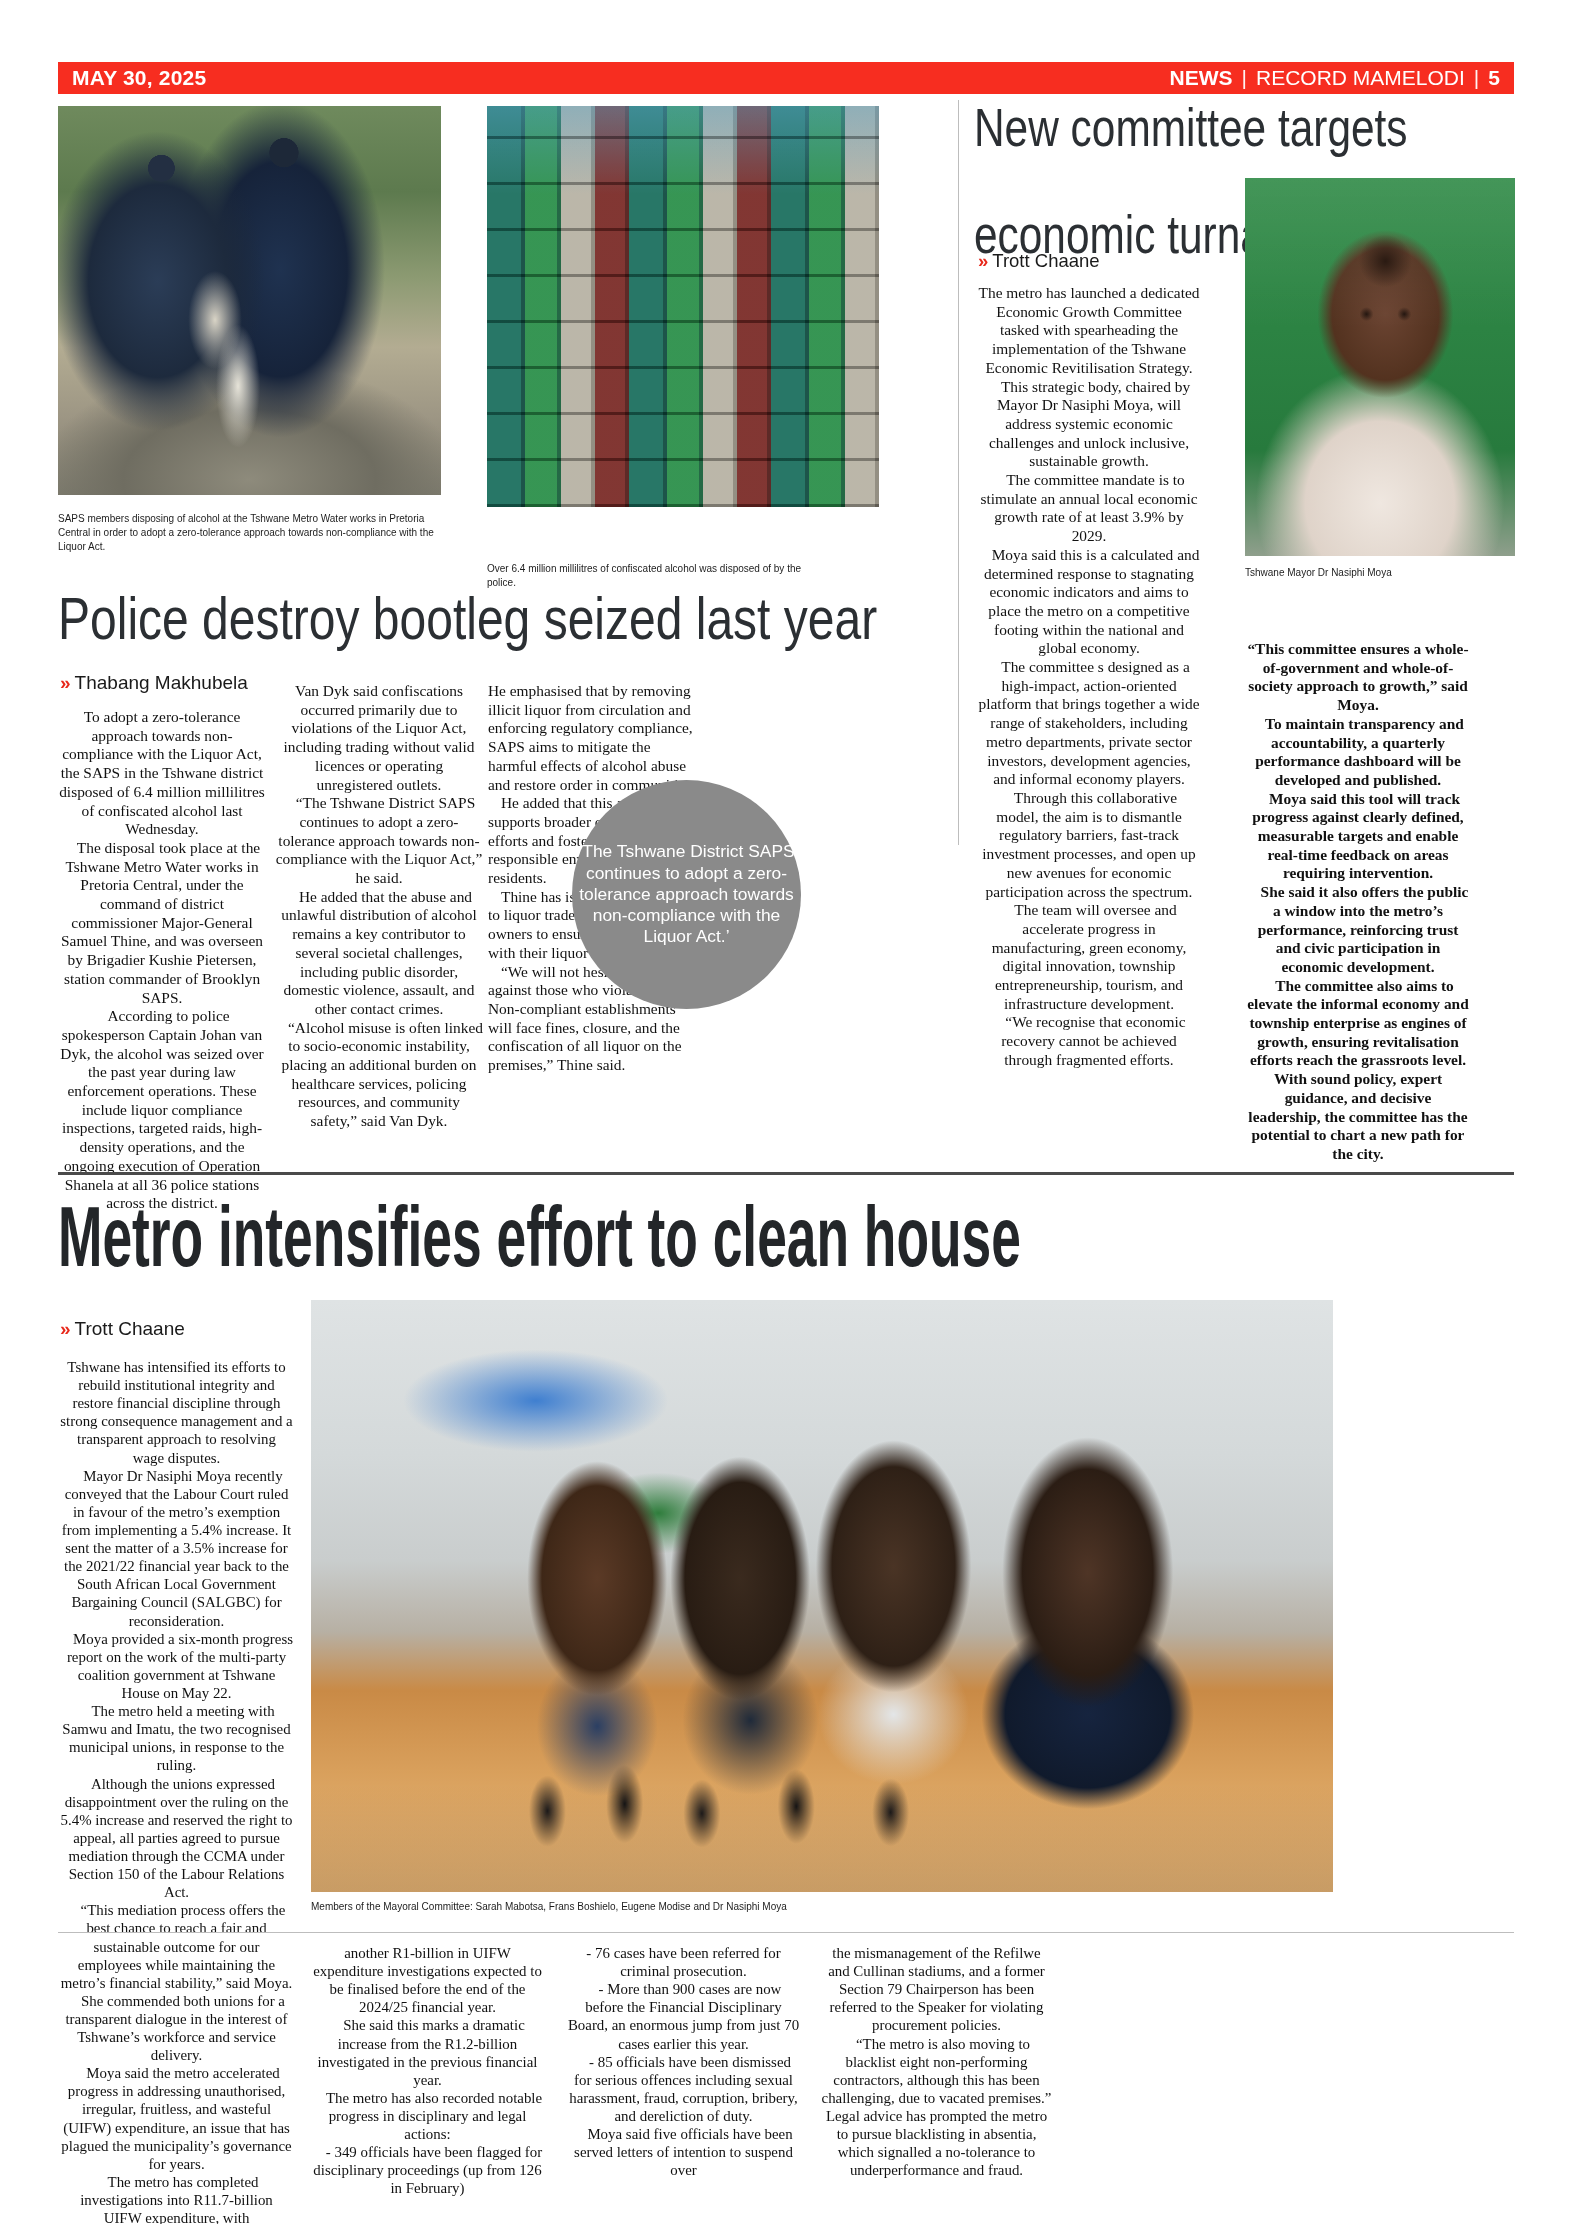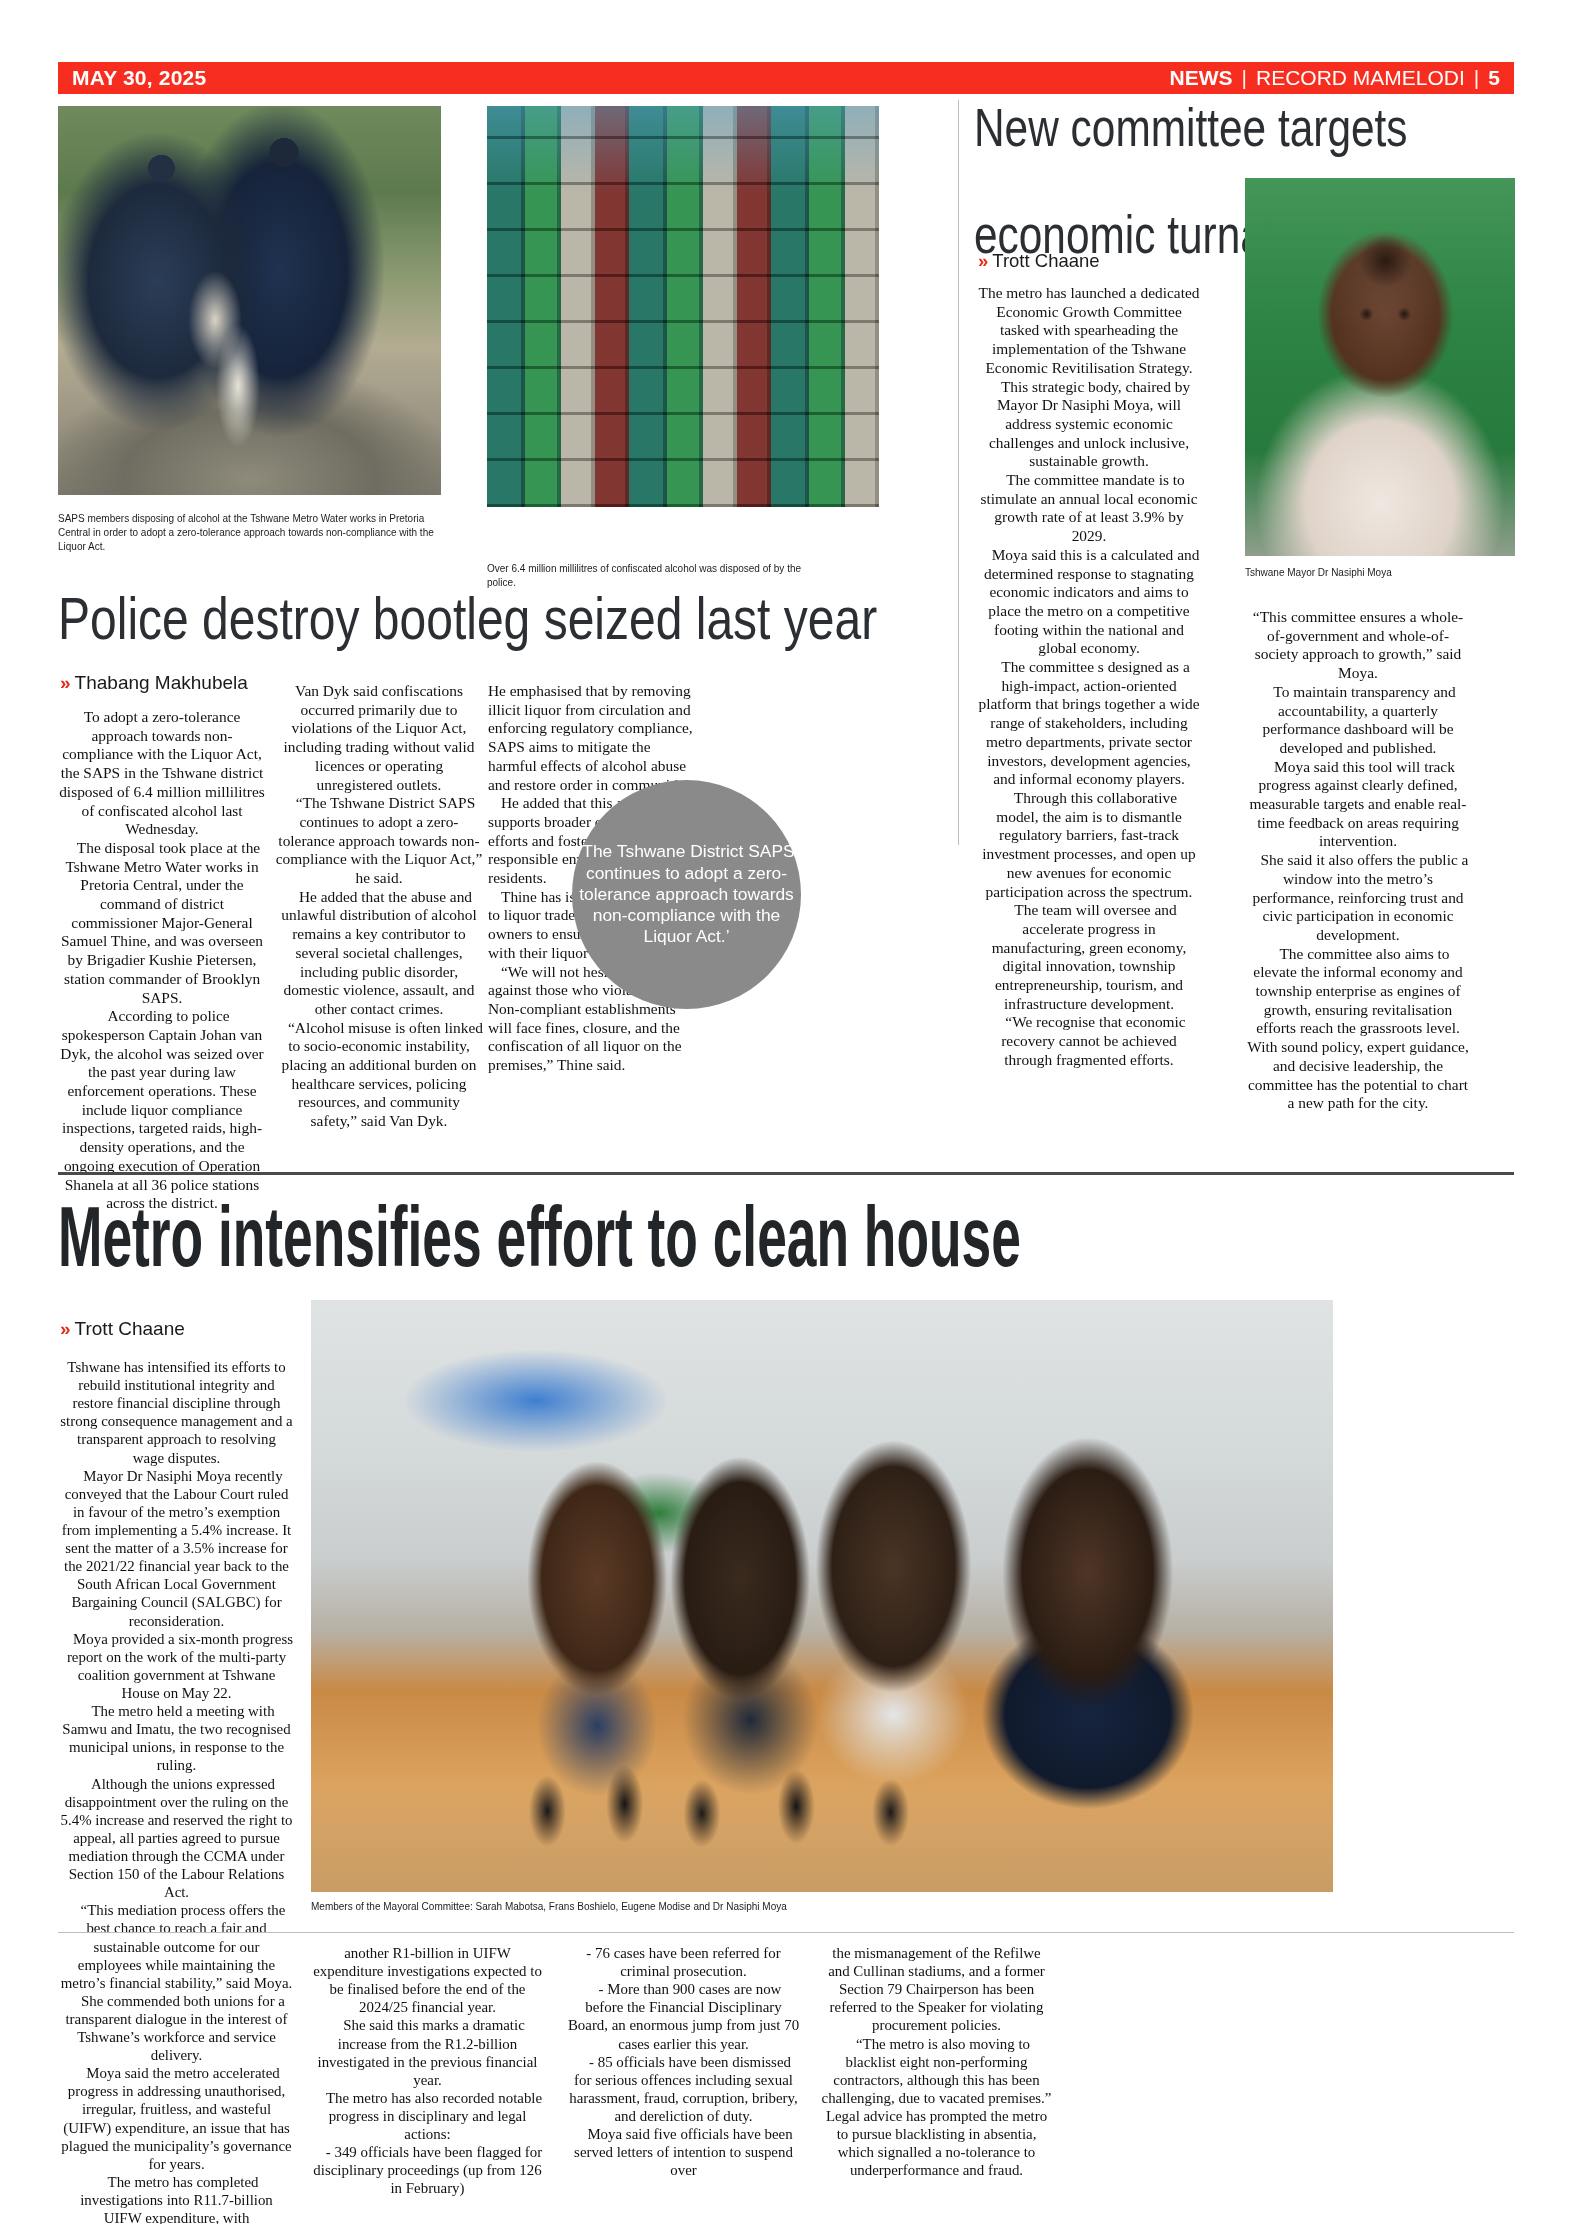--- a/index.html
+++ b/index.html
@@ -241,21 +241,21 @@
       <p>Moya said this is a calculated and determined response to stagnating economic indicators and aims to place the metro on a competitive footing within the national and global economy.</p>
       <p>The committee s designed as a high-impact, action-oriented platform that brings together a wide range of stakeholders, including metro departments, private sector investors, development agencies, and informal economy players.</p>
       <p>Through this collaborative model, the aim is to dismantle regulatory barriers, fast-track investment processes, and open up new avenues for economic participation across the spectrum.</p>
       <p>The team will oversee and accelerate progress in manufacturing, green economy, digital innovation, township entrepreneurship, tourism, and infrastructure development.</p>
       <p>“We recognise that economic recovery cannot be achieved through fragmented efforts.</p>
     </div>
 
   <div class="photo ph-mayor" style="left:1245px; top:178px; width:270px; height:378px;"></div>
   <div class="cap" style="left:1245px; top:566px; width:280px;">Tshwane Mayor Dr Nasiphi Moya</div>
 
-  <div class="col" id="committee-col2" style="left:1247px; top:608px; width:222px;">
+  <div class="col" id="committee-col2" style="left:1247px; top:640px; width:222px;font-weight:bold;">
       <p class="first">“This committee ensures a whole-of-government and whole-of-society approach to growth,” said Moya.</p>
       <p>To maintain transparency and accountability, a quarterly performance dashboard will be developed and published.</p>
       <p>Moya said this tool will track progress against clearly defined, measurable targets and enable real-time feedback on areas requiring intervention.</p>
       <p>She said it also offers the public a window into the metro’s performance, reinforcing trust and civic participation in economic development.</p>
       <p>The committee also aims to elevate the informal economy and township enterprise as engines of growth, ensuring revitalisation efforts reach the grassroots level. With sound policy, expert guidance, and decisive leadership, the committee has the potential to chart a new path for the city.</p>
     </div>
 
   <div class="hl-cond" style="position:absolute; left:58px; top:588px; font-size:60px; line-height:62px;">Police destroy bootleg seized last year</div>
 
   <div class="byline" style="left:60px; top:672px; font-size:19px;">

